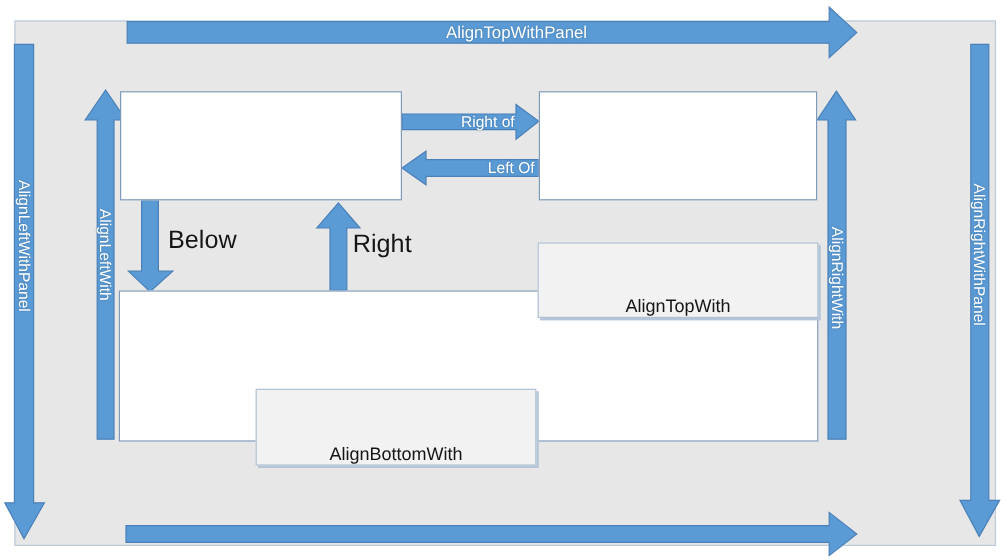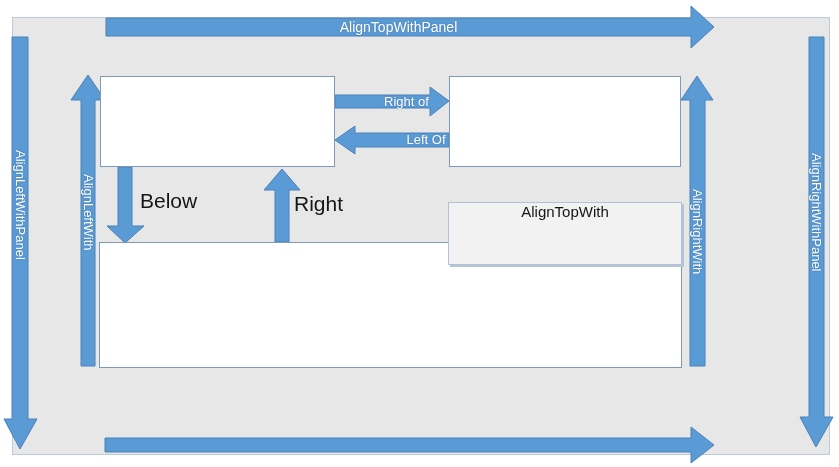--- a/index.html
+++ b/index.html
@@ -34,21 +34,21 @@
     box-sizing: border-box;
     z-index: 2;
   }
   .gray-box {
     position: absolute;
     background: #f2f2f2;
     border: 1px solid #b0c2d4;
     box-shadow: 2px 2px 0 #b3c5d7;
     box-sizing: border-box;
     z-index: 3;
-    display: flex; align-items: flex-start; justify-content: center;
+    display: flex; align-items: flex-end; justify-content: center;
     font-size: 15px; color: #151515;
   }
   .lbl {
     position: absolute;
     z-index: 4;
     display: flex; align-items: center; justify-content: center;
     pointer-events: none;
     white-space: nowrap;
   }
   .lbl-white {
@@ -86,22 +86,25 @@
     <polygon class="arrow-shape" points="275,242 275,190 264,190 282,169 300,190 289,190 289,242"></polygon>
   </svg>
 
   <div class="box" style="left:100px; top:76px; width:235px; height:91px;"></div>
   <div class="box" style="left:449px; top:76px; width:232px; height:91px;"></div>
   <div class="box" style="left:99px; top:242px; width:583px; height:126px;"></div>
 
   <div class="gray-box" style="left:448px; top:202px; width:234px; height:63px;">
     <span>AlignTopWith</span>
   </div>
+  <div class="gray-box" style="left:213px; top:324px; width:234px; height:64px;">
+    <span>AlignBottomWith</span>
+  </div>
 
-  <div class="lbl lbl-white lbl-h" style="left:106px; top:18px; width:585px; height:18px;">AlignTopWithPanel</div>
+  <div class="lbl lbl-white lbl-h" style="left:106px; top:18px; width:585px; height:18px;padding-left:32px;">AlignTopWithPanel</div>
 
   <div class="lbl lbl-white lbl-v" style="left:12px; top:130px; width:16px; height:150px;">
     <span>AlignLeftWithPanel</span>
   </div>
   <div class="lbl lbl-white lbl-v" style="left:809px; top:137px; width:15px; height:150px;">
     <span>AlignRightWithPanel</span>
   </div>
   <div class="lbl lbl-white lbl-v" style="left:81px; top:155px; width:14px; height:115px;">
     <span>AlignLeftWith</span>
   </div>

